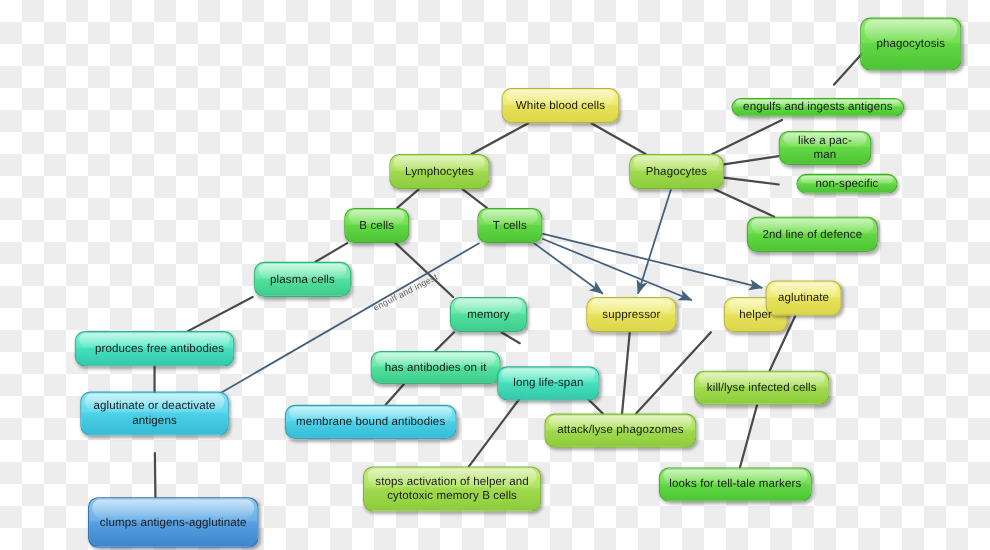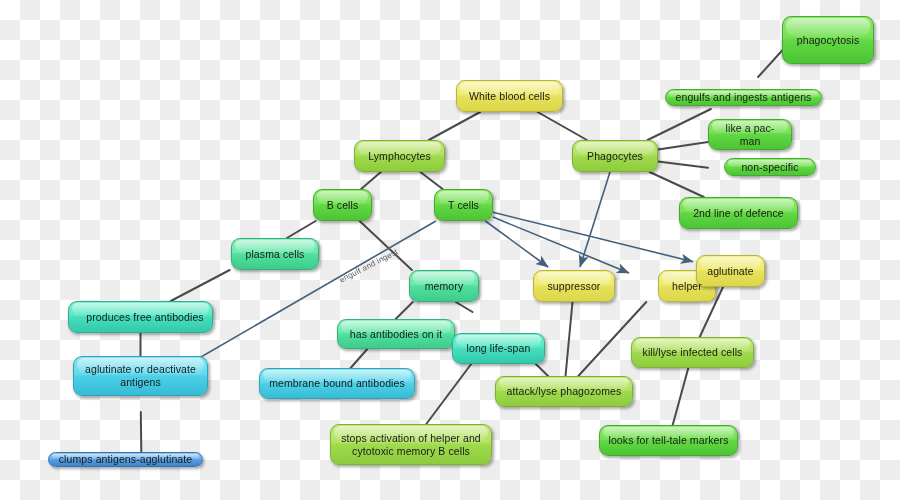--- a/index.html
+++ b/index.html
@@ -152,21 +152,21 @@
       <div class="node c-green" style="left: 434px; top: 189px; width: 59px; height: 32px;"><span>T cells</span></div>
       <div class="node c-green" style="left: 753px; top: 16px; width: 92px; height: 48px; margin-left: 29px;"><span>phagocytosis</span></div>
       <div class="node c-green" style="left: 665px; top: 89px; width: 157px; height: 17px;"><span>engulfs and ingests antigens</span></div>
       <div class="node c-green" style="left: 708px; top: 119px; width: 84px; height: 31px;"><span>like a pac-man</span></div>
       <div class="node c-green" style="left: 708px; top: 158px; width: 92px; height: 18px; margin-left: 16px;"><span>non-specific</span></div>
       <div class="node c-green" style="left: 679px; top: 197px; width: 119px; height: 32px;"><span>2nd line of defence</span></div>
       <div class="node c-mint" style="left: 216px; top: 238px; width: 88px; height: 32px;"><span>plasma cells</span></div>
       <div class="node c-teal" style="left: 68px; top: 301px; width: 145px; height: 32px; padding-left: 16px;"><span>produces free antibodies</span></div>
       <div class="node c-cyan" style="left: 73px; top: 356px; width: 135px; height: 40px;"><span>aglutinate or deactivate
 antigens</span></div>
-      <div class="node c-blue" style="left: 48px; top: 452px; width: 155px; height: 15px;"><span>clumps antigens-agglutinate</span></div>
+      <div class="node c-blue" style="left: 80px; top: 452px; width: 155px; height: 46px;"><span>clumps antigens-agglutinate</span></div>
       <div class="node c-mint" style="left: 394px; top: 270px; width: 70px; height: 32px;"><span>memory</span></div>
       <div class="node c-mint" style="left: 322px; top: 319px; width: 118px; height: 30px; text-align: center;"><span>has antibodies on it</span></div>
       <div class="node c-cyan" style="left: 259px; top: 368px; width: 156px; height: 31px;"><span>membrane bound antibodies</span></div>
       <div class="node c-teal" style="left: 452px; top: 312px; width: 93px; height: 31px; margin-top: 21px;"><span>long life-span</span></div>
       <div class="node c-ygreen" style="left: 330px; top: 424px; width: 162px; height: 41px;"><span>stops activation of helper and
 cytotoxic memory B cells</span></div>
       <div class="node c-yellow" style="left: 533px; top: 270px; width: 82px; height: 32px;"><span>suppressor</span></div>
       <div class="node c-yellow" style="left: 632px; top: 270px; width: 58px; height: 32px; margin-left: 26px;"><span>helper</span></div>
       <div class="node c-yellow" style="left: 696px; top: 255px; width: 69px; height: 32px;"><span>aglutinate</span></div>
       <div class="node c-ygreen" style="left: 495px; top: 376px; width: 138px; height: 31px;"><span>attack/lyse phagozomes</span></div>

